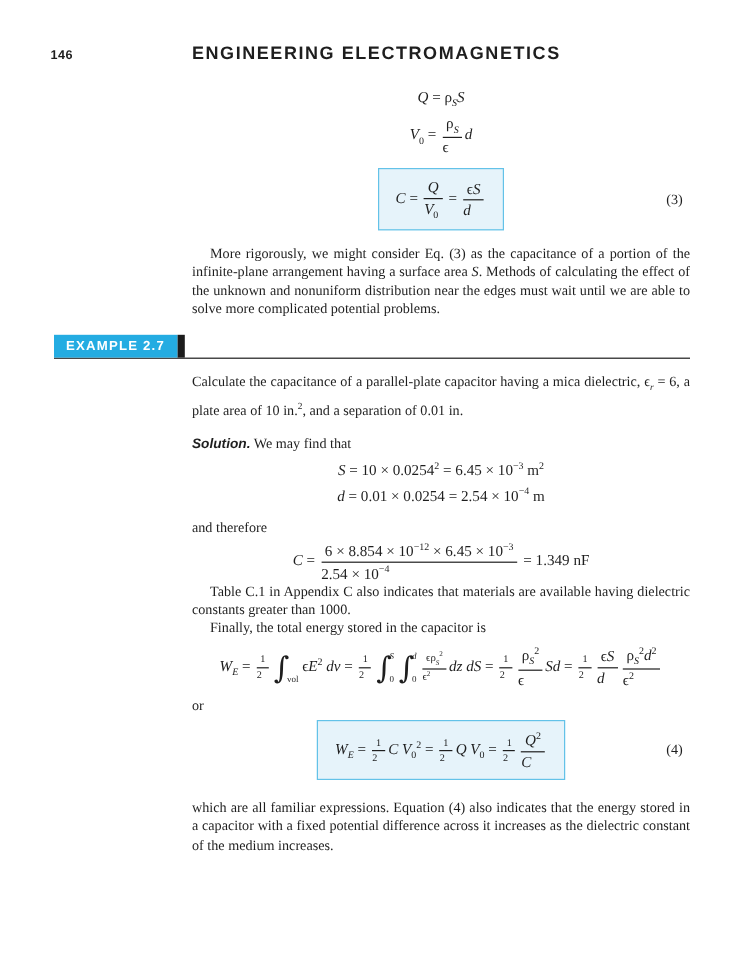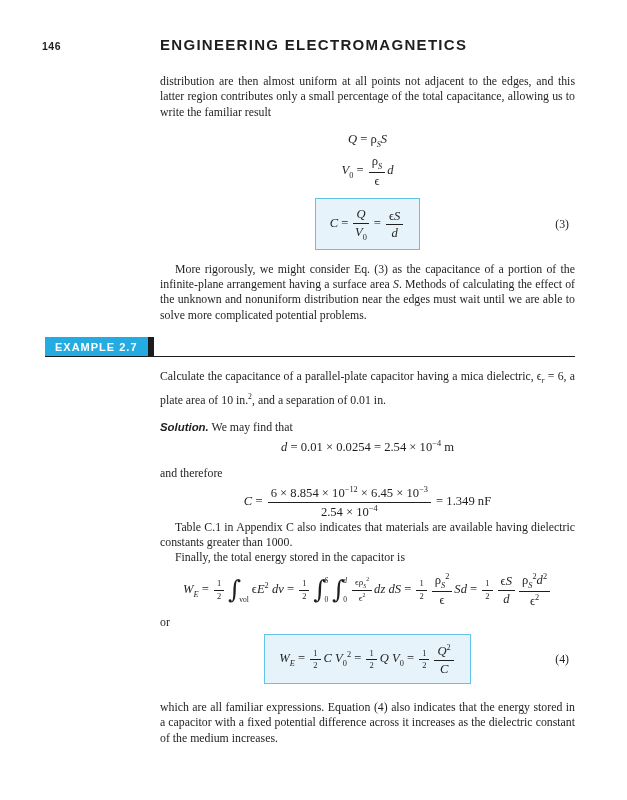--- a/index.html
+++ b/index.html
@@ -42,21 +42,21 @@
   .eq-num{position:absolute;right:6px;top:50%;transform:translateY(-50%);font-size:11.8px;}
   .eqbox{
     display:inline-block;
     border:1.5px solid var(--box-border);
     background:var(--box-fill);
     padding:8px 14px 7px;
   }
   sup{font-size:66%;}
   sub{font-size:66%;}
   
-  .frac{display:inline-block;vertical-align:middle;text-align:center;margin:0 2px;line-height:1.15;}
+  .frac{display:inline-block;vertical-align:middle;text-align:left;margin:0 2px;line-height:1.15;}
   .frac .fnum{display:block;border-bottom:1px solid var(--ink);padding:0 3px 1px;}
   .frac .fden{display:block;padding-top:1px;}
   .frac.half{font-size:8.5px;margin-right:3px;line-height:1.1;}
   .frac.tiny{font-size:9px;line-height:1.1;}
   
   .integral{display:inline-flex;align-items:center;vertical-align:middle;margin:0 1px;}
   .int-sym{font-size:25px;line-height:0.85;font-style:normal;font-family:"DejaVu Serif",serif;}
   .int-lims{
     display:inline-flex;flex-direction:column;justify-content:space-between;
     height:27px;font-size:7.5px;line-height:1;margin-left:-2px;margin-right:2px;
@@ -88,21 +88,20 @@
 <body>
 
 <div class="page">
 
   <div class="header">
     <span class="page-num">146</span>
     <span class="running-head">ENGINEERING ELECTROMAGNETICS</span>
   </div>
 
   <div class="content">
-    <p class="body-text">distribution are then almost uniform at all points not adjacent to the edges, and this latter region contributes only a small percentage of the total capacitance, allowing us to write the familiar result</p>
 
     <div class="eq-row mt8">
       <span class="eq"><i>Q</i> = ρ<sub><i>S</i></sub><i>S</i></span>
     </div>
     <div class="eq-row mt4">
       <span class="eq"><i>V</i><sub>0</sub> = <span class="frac"><span class="fnum">ρ<sub><i>S</i></sub></span><span class="fden">ϵ</span></span><i>d</i></span>
     </div>
 
     <div class="eq-row mt10">
       <span class="eqbox"><span class="eq"><i>C</i> = <span class="frac"><span class="fnum"><i>Q</i></span><span class="fden"><i>V</i><sub>0</sub></span></span> = <span class="frac"><span class="fnum">ϵ<i>S</i></span><span class="fden"><i>d</i></span></span></span></span>
@@ -116,20 +115,23 @@
     <span class="banner-label">EXAMPLE 2.7</span>
     <span class="banner-bar"></span>
     <span class="banner-fill"></span>
   </div>
 
   <div class="content">
     <p class="body-text mt8">Calculate the capacitance of a parallel-plate capacitor having a mica dielectric, ϵ<sub><i>r</i></sub> = 6, a plate area of 10 in.<sup>2</sup>, and a separation of 0.01 in.</p>
 
     <p class="solution-line mt8"><span class="solution-label">Solution.</span><span> We may find that</span></p>
 
+    <div class="eq-row mt6">
+      <span class="eq"><i>S</i> = 10 × 0.0254<sup>2</sup> = 6.45 × 10<sup>−3</sup> m<sup>2</sup></span>
+    </div>
     <div class="eq-row mt4">
       <span class="eq"><i>d</i> = 0.01 × 0.0254 = 2.54 × 10<sup>−4</sup> m</span>
     </div>
 
     <p class="plain-line mt10">and therefore</p>
 
     <div class="eq-row mt4">
       <span class="eq"><i>C</i> = <span class="frac"><span class="fnum">6 × 8.854 × 10<sup>−12</sup> × 6.45 × 10<sup>−3</sup></span><span class="fden">2.54 × 10<sup>−4</sup></span></span> = 1.349 nF</span>
     </div>
 

